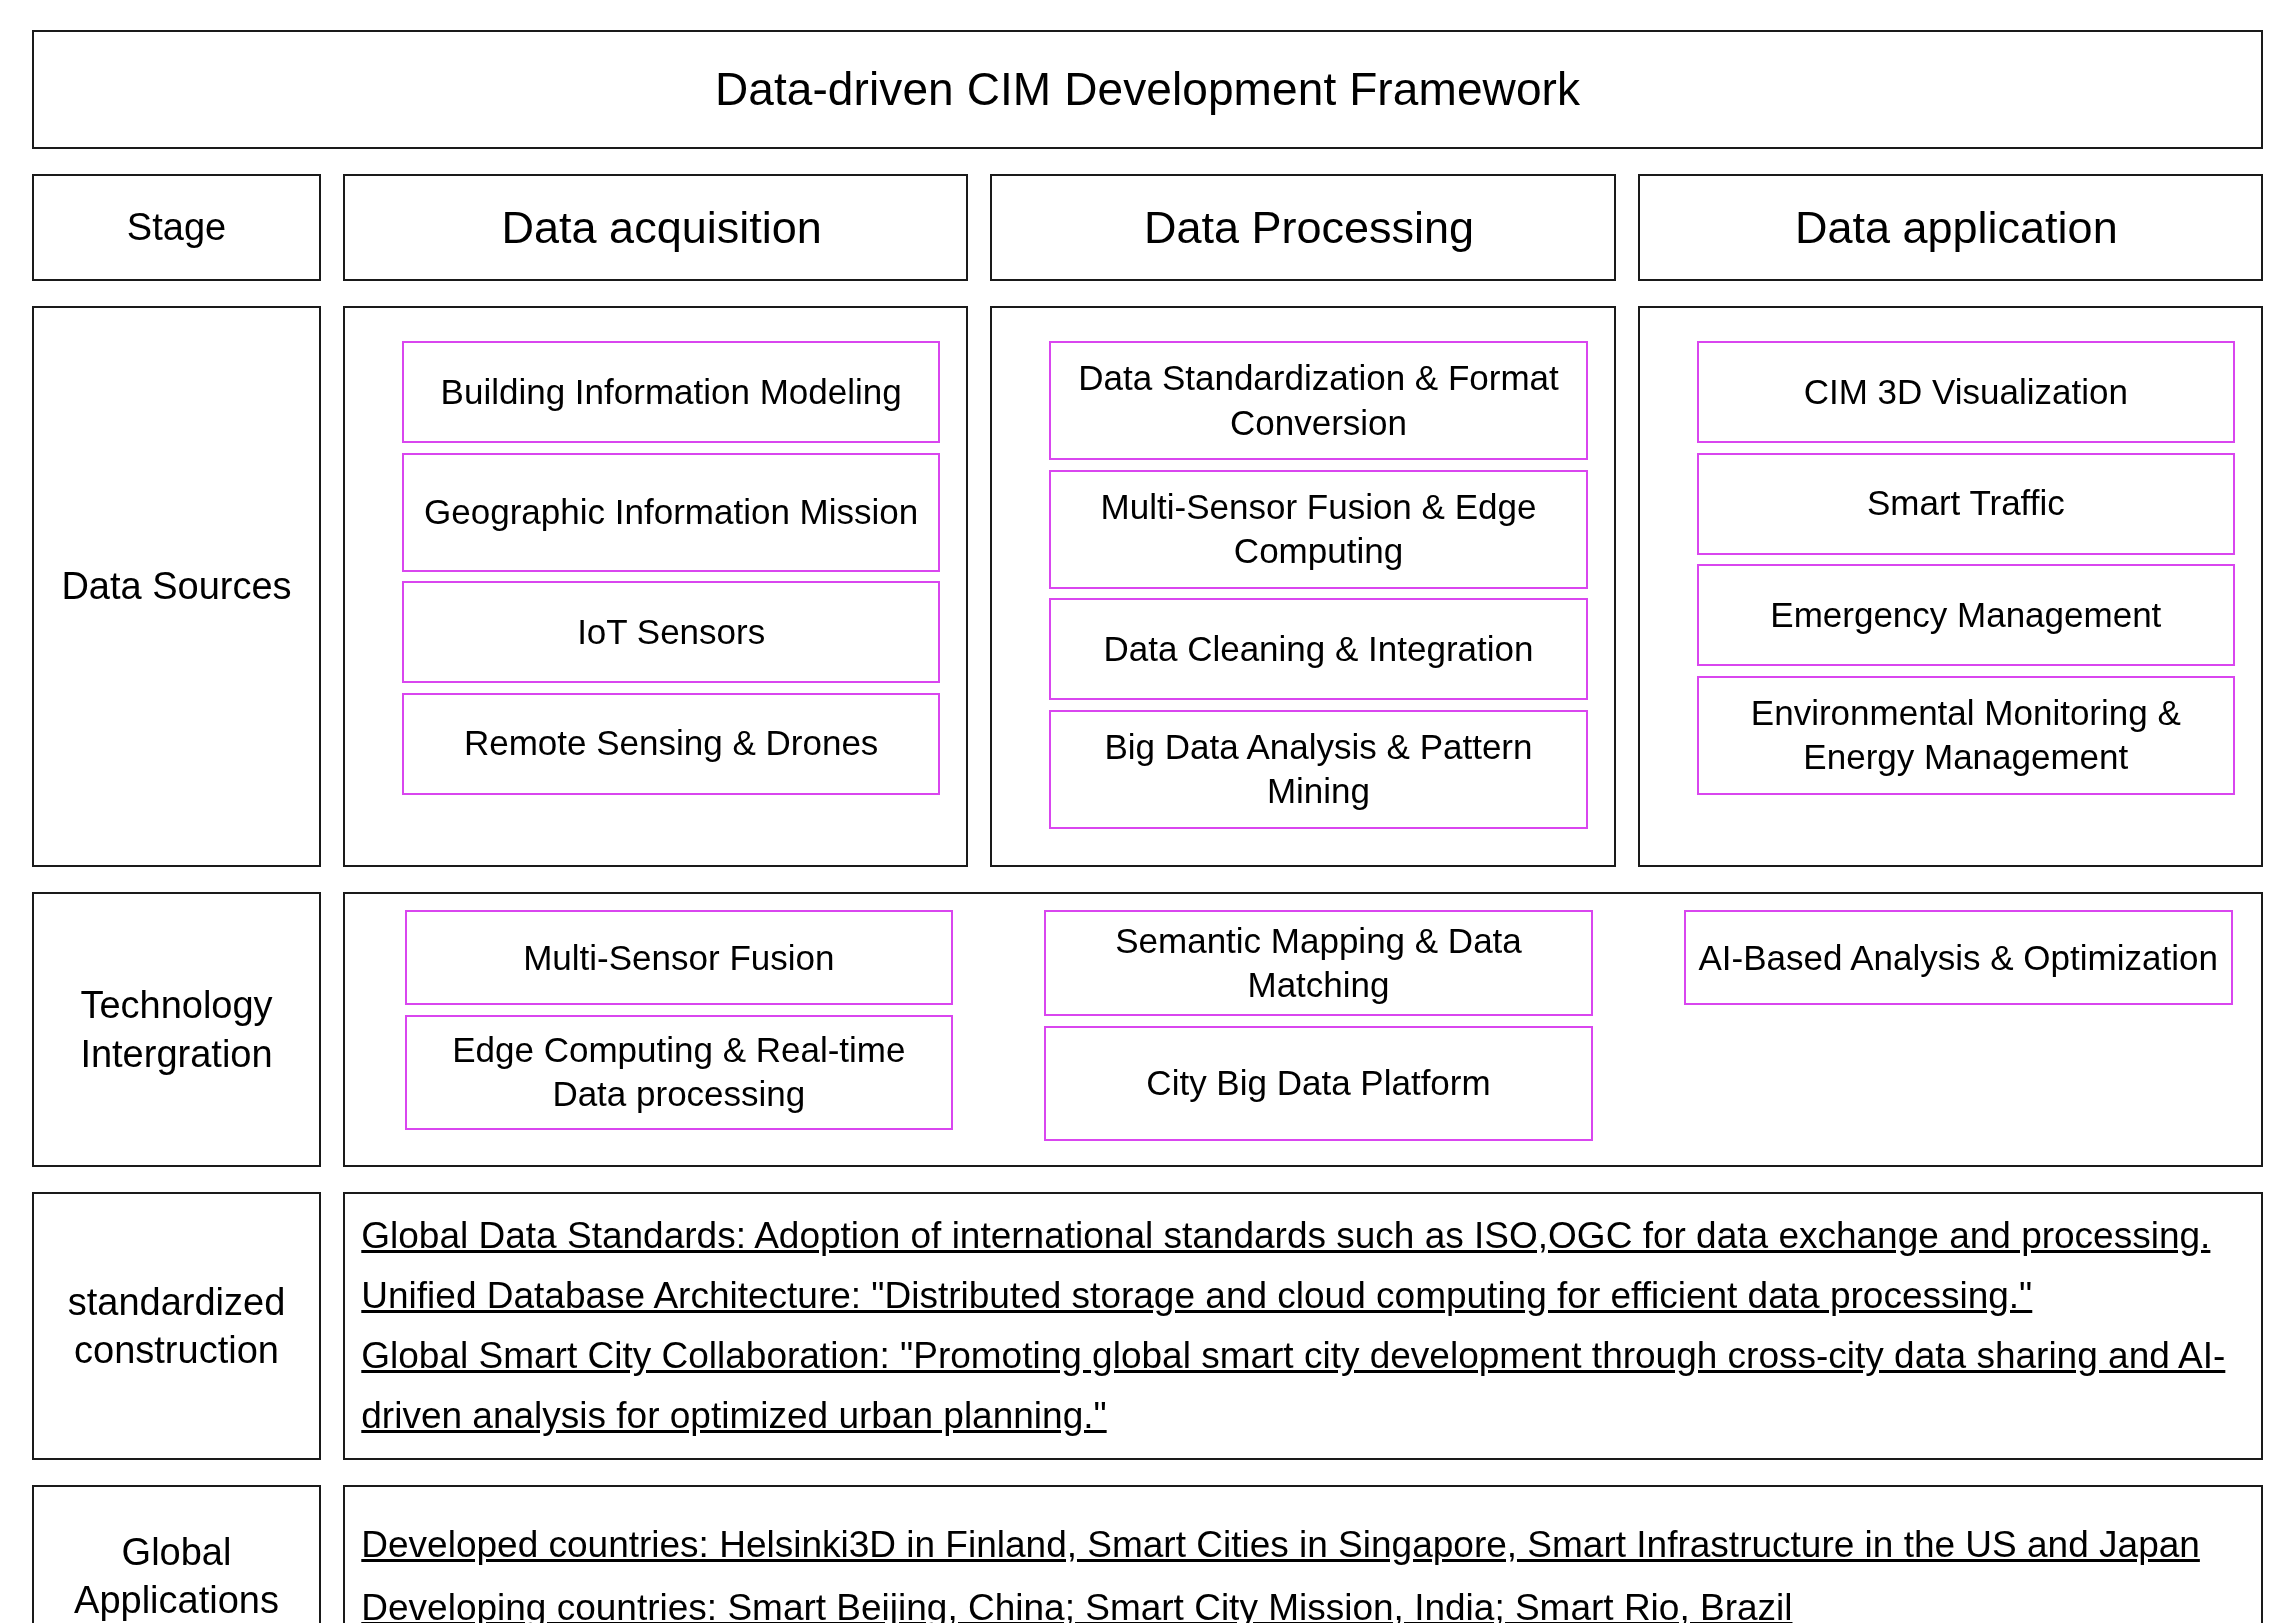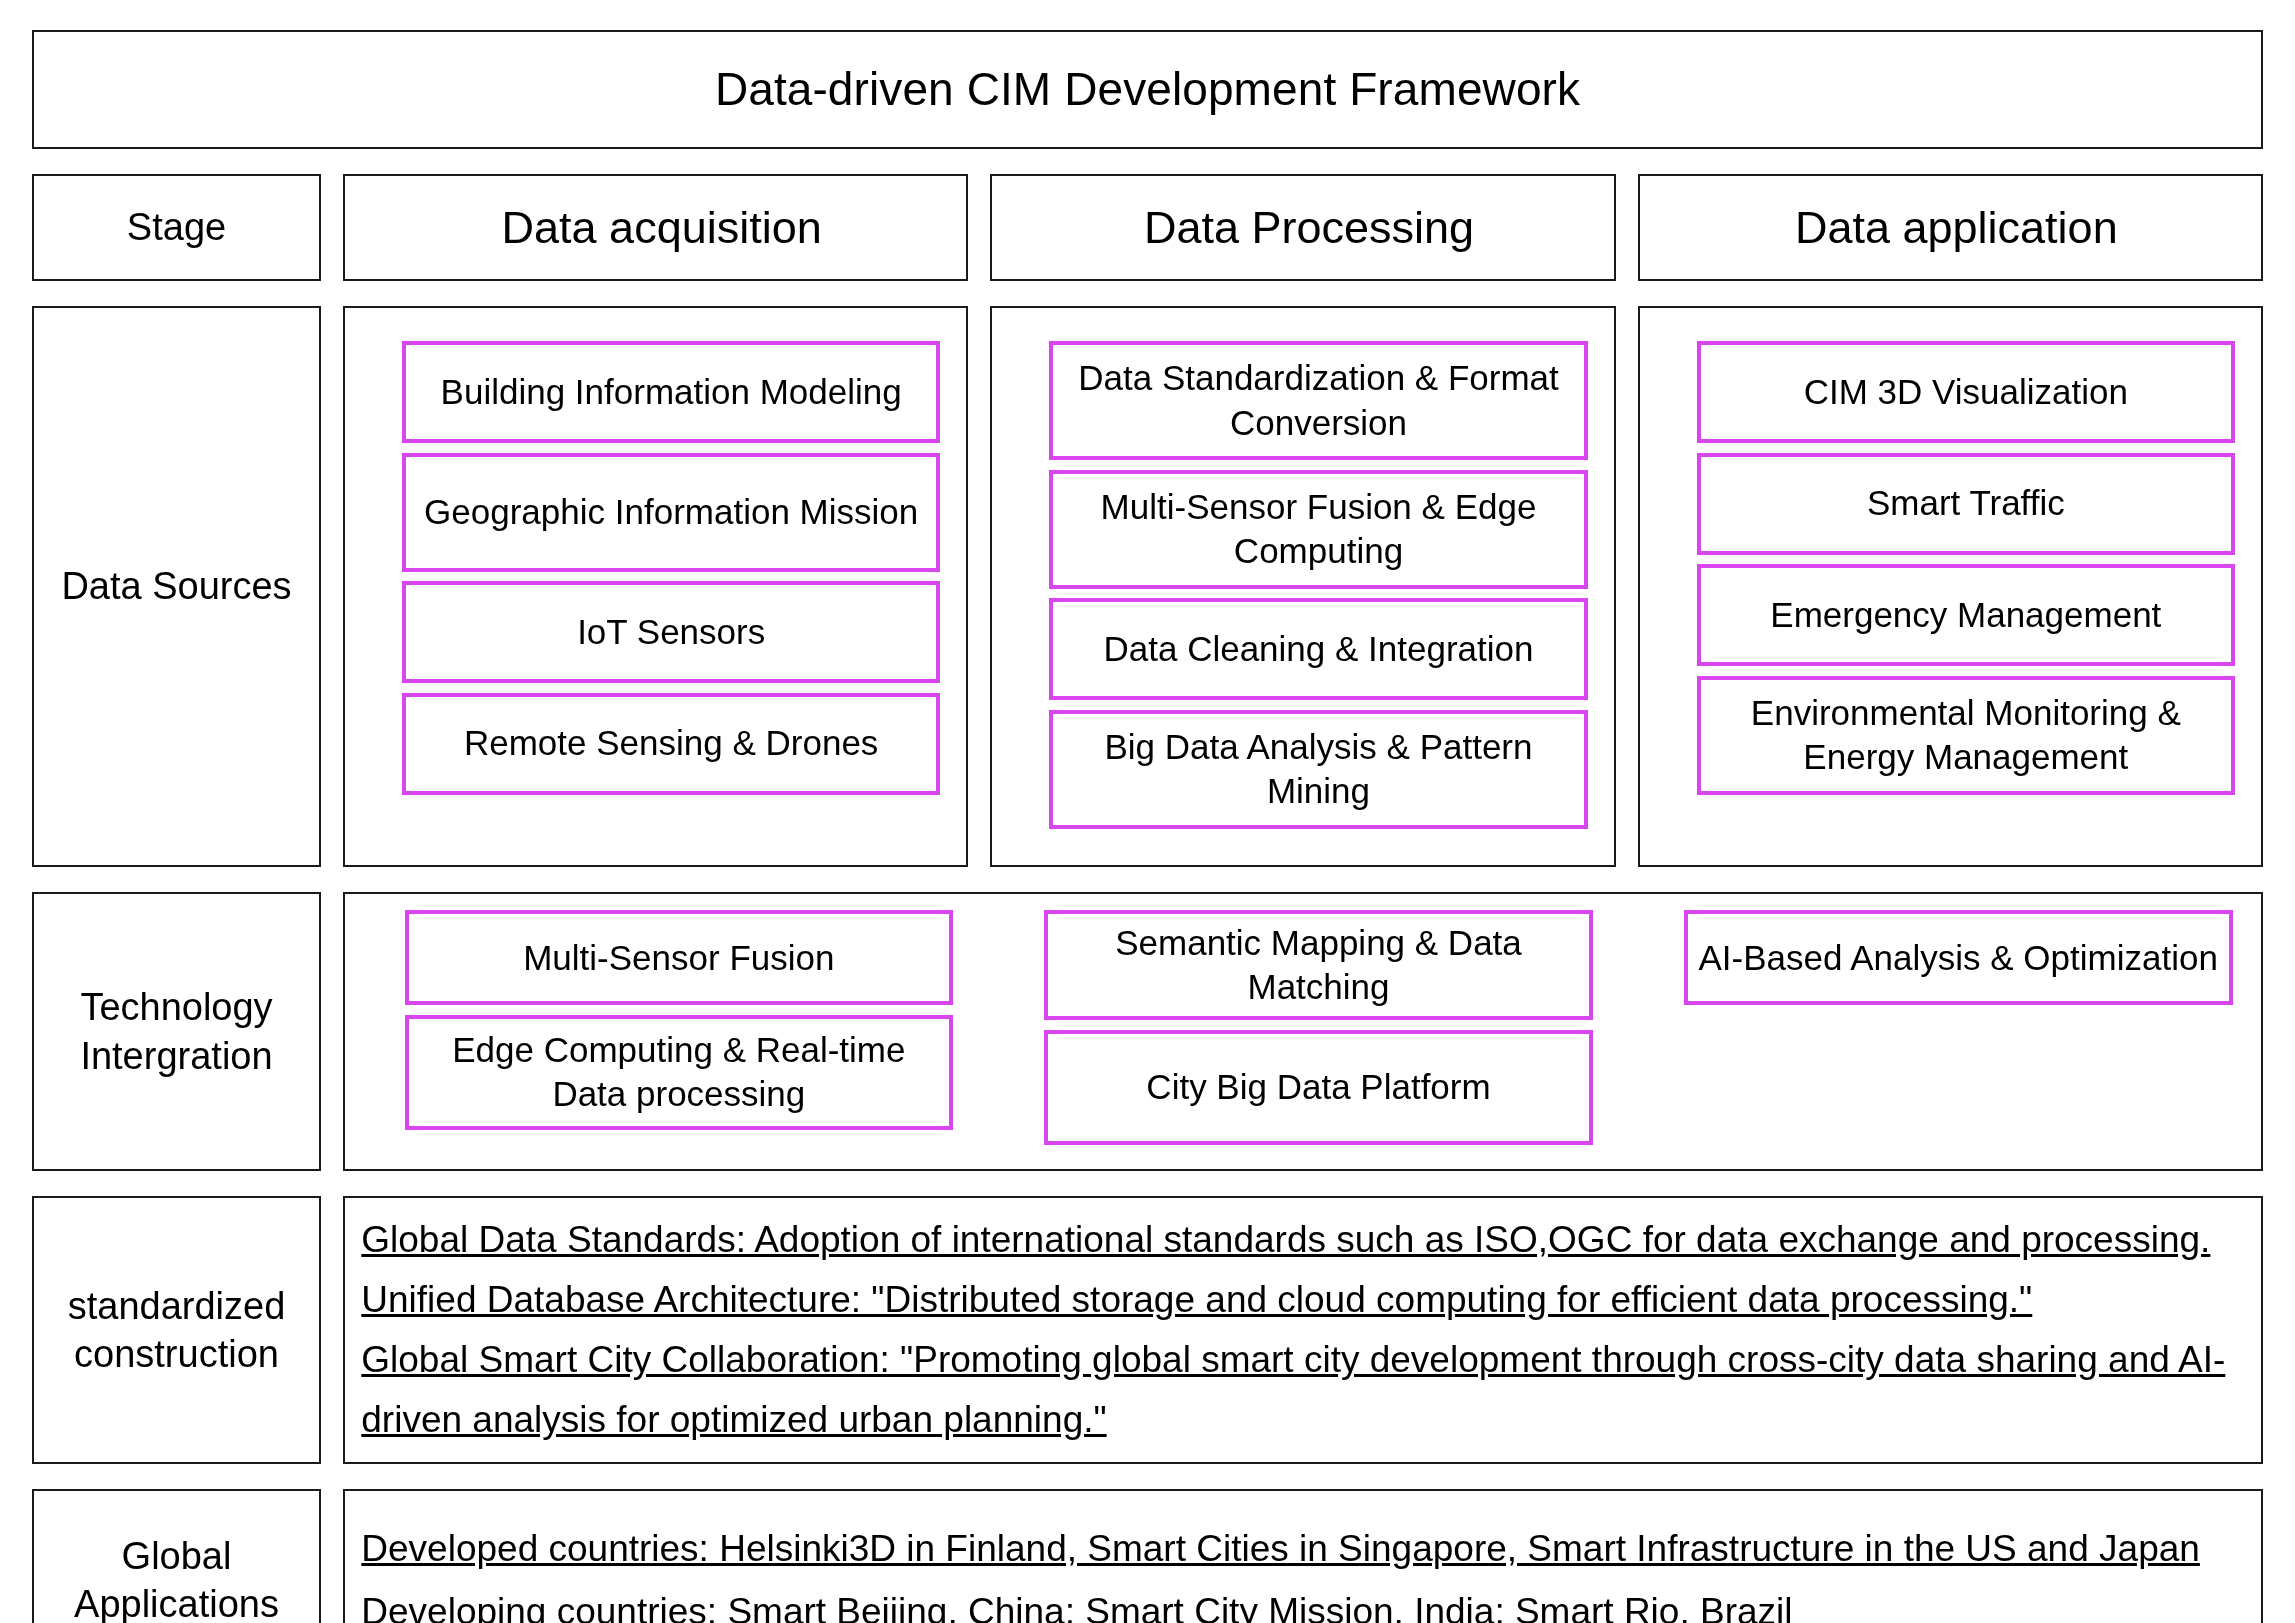--- a/index.html
+++ b/index.html
@@ -86,21 +86,21 @@
   .col-group {
     flex: 1 1 0;
     display: flex;
     flex-direction: column;
     justify-content: flex-start;
     padding: 33px 26px 26px 26px;
     box-sizing: border-box;
     gap: 9.5px;
   }
   .inner-box {
-    border: 4px solid #d946ef;
+    border: 2px solid #d946ef;
     background: #ffffff;
     box-sizing: border-box;
     display: flex;
     align-items: center;
     justify-content: center;
     text-align: center;
     font-size: 35px;
     line-height: 1.26;
     padding: 6.8px 9.5px;
     margin-left: 31px;

